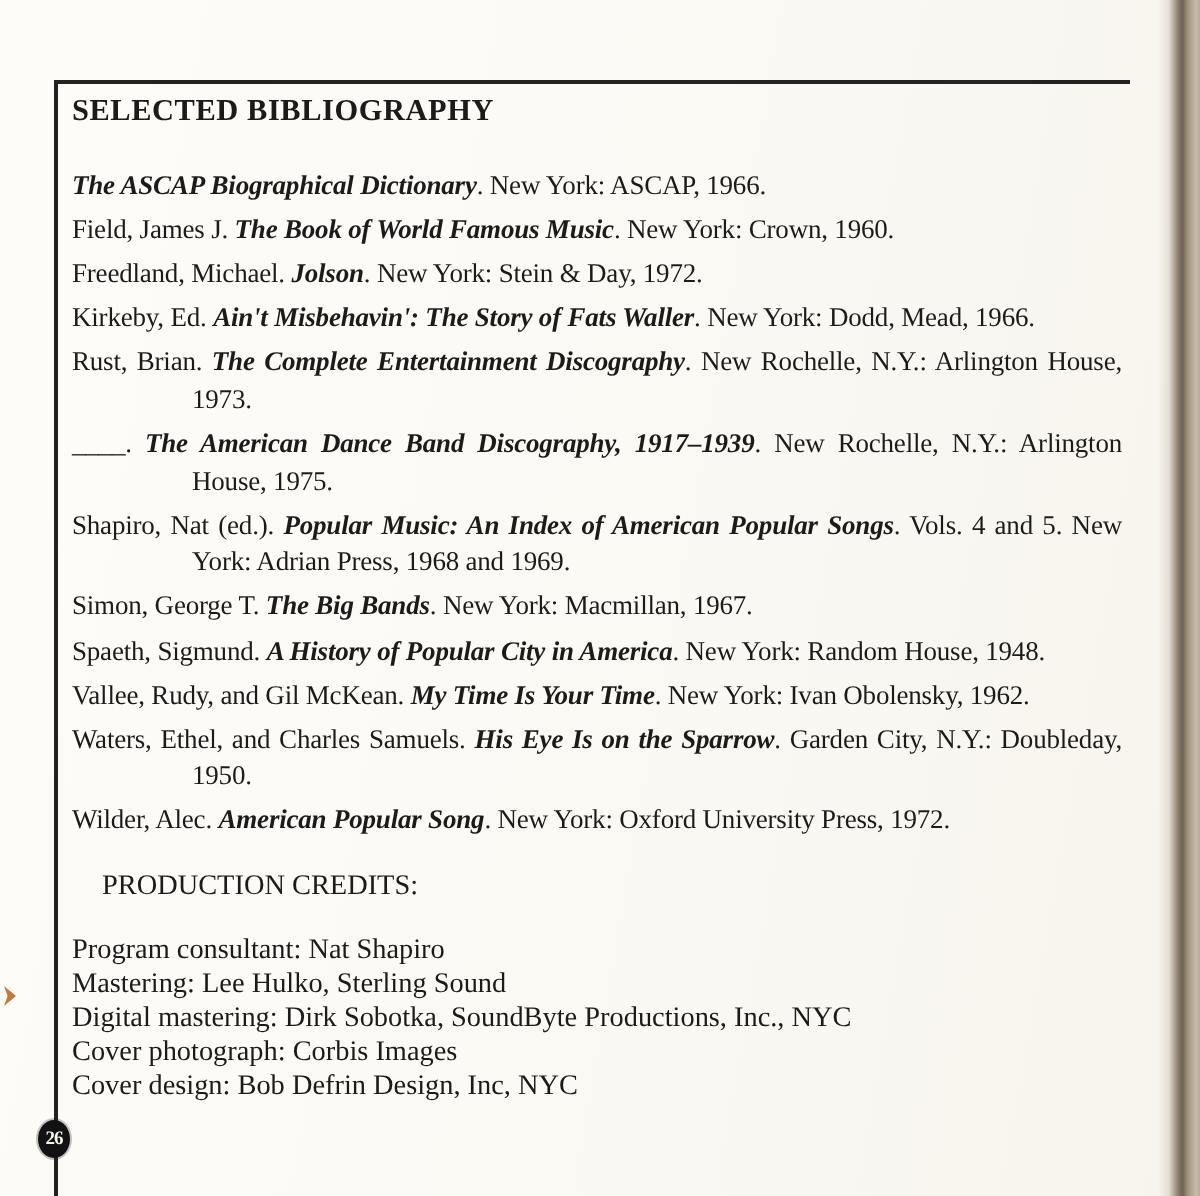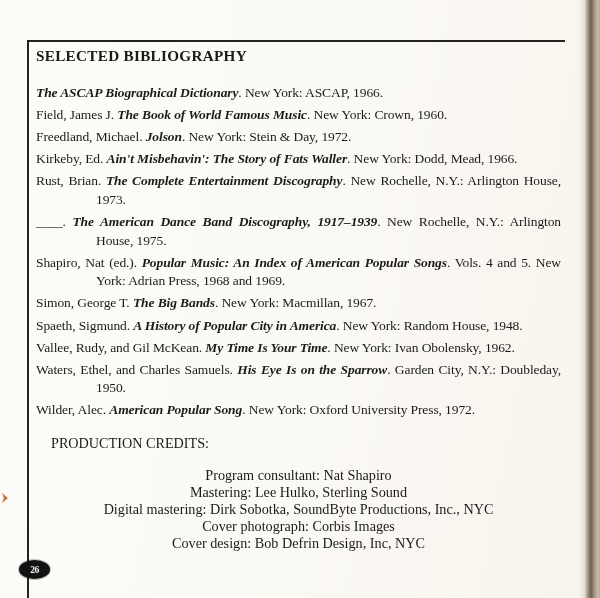--- a/index.html
+++ b/index.html
@@ -59,28 +59,27 @@
 
   .credits { margin-top: 13px; }
   .credits-heading {
     font-size: 14.2px;
     line-height: 17px;
     margin: 15px;
   }
   .credit-line {
     font-size: 14.2px;
     line-height: 17px;
-    text-align: center;
   }
 
   
   .page-badge {
     position: absolute;
     left: 19px; top: 560px;
-    width: 31px; height: 19px;
+    width: 16px; height: 19px;
     background: #121212;
     border-radius: 50%;
     color: #f6f4ef;
     font-size: 9.5px;
     font-weight: bold;
     display: flex; align-items: center; justify-content: center;
     letter-spacing: -0.5px;
     box-shadow: 0 0 0 1px rgba(18,18,18,0.25);
   }
 

